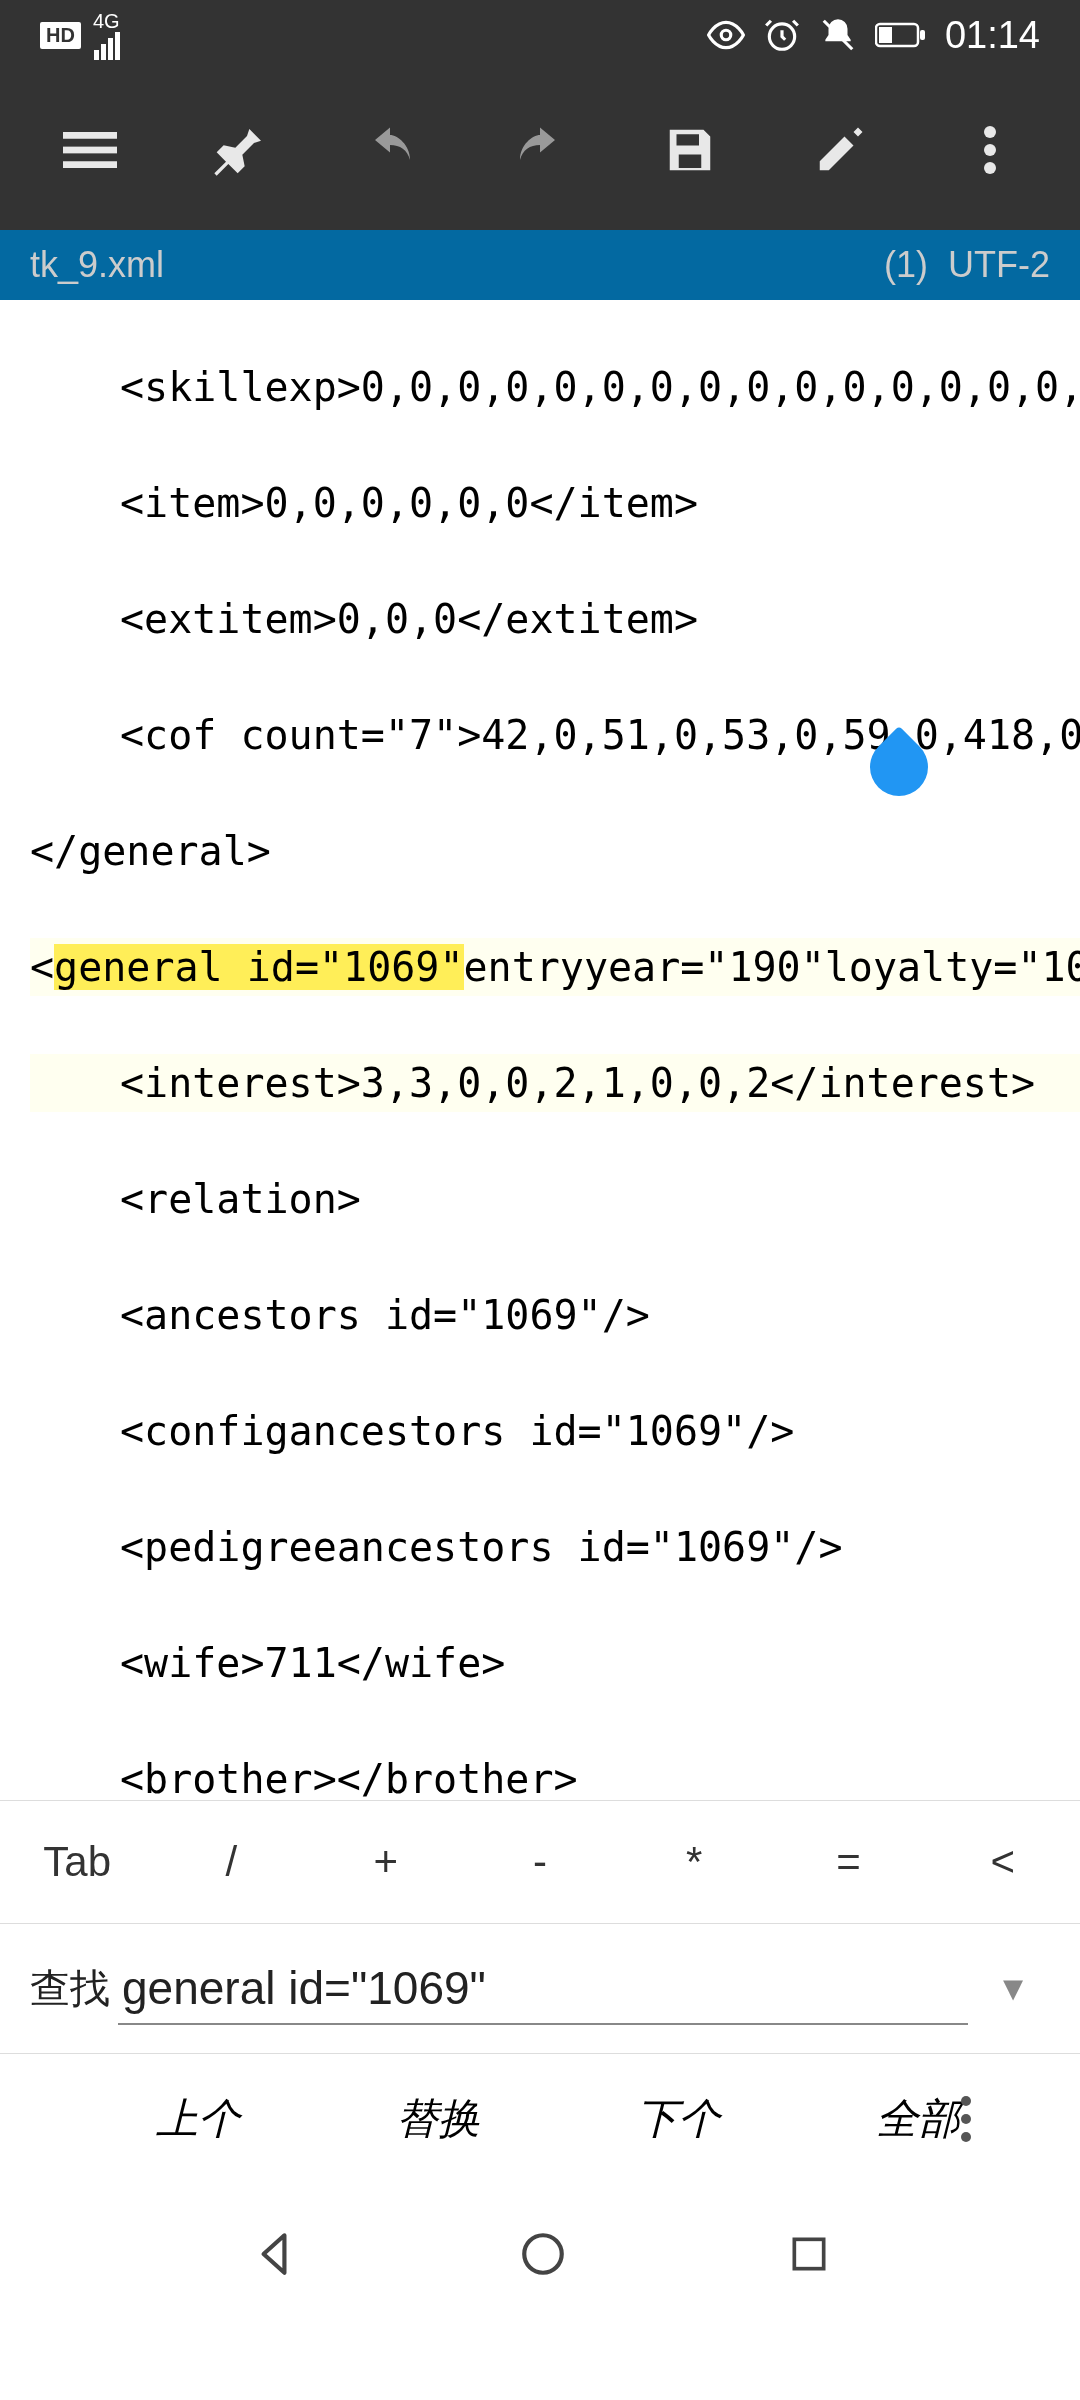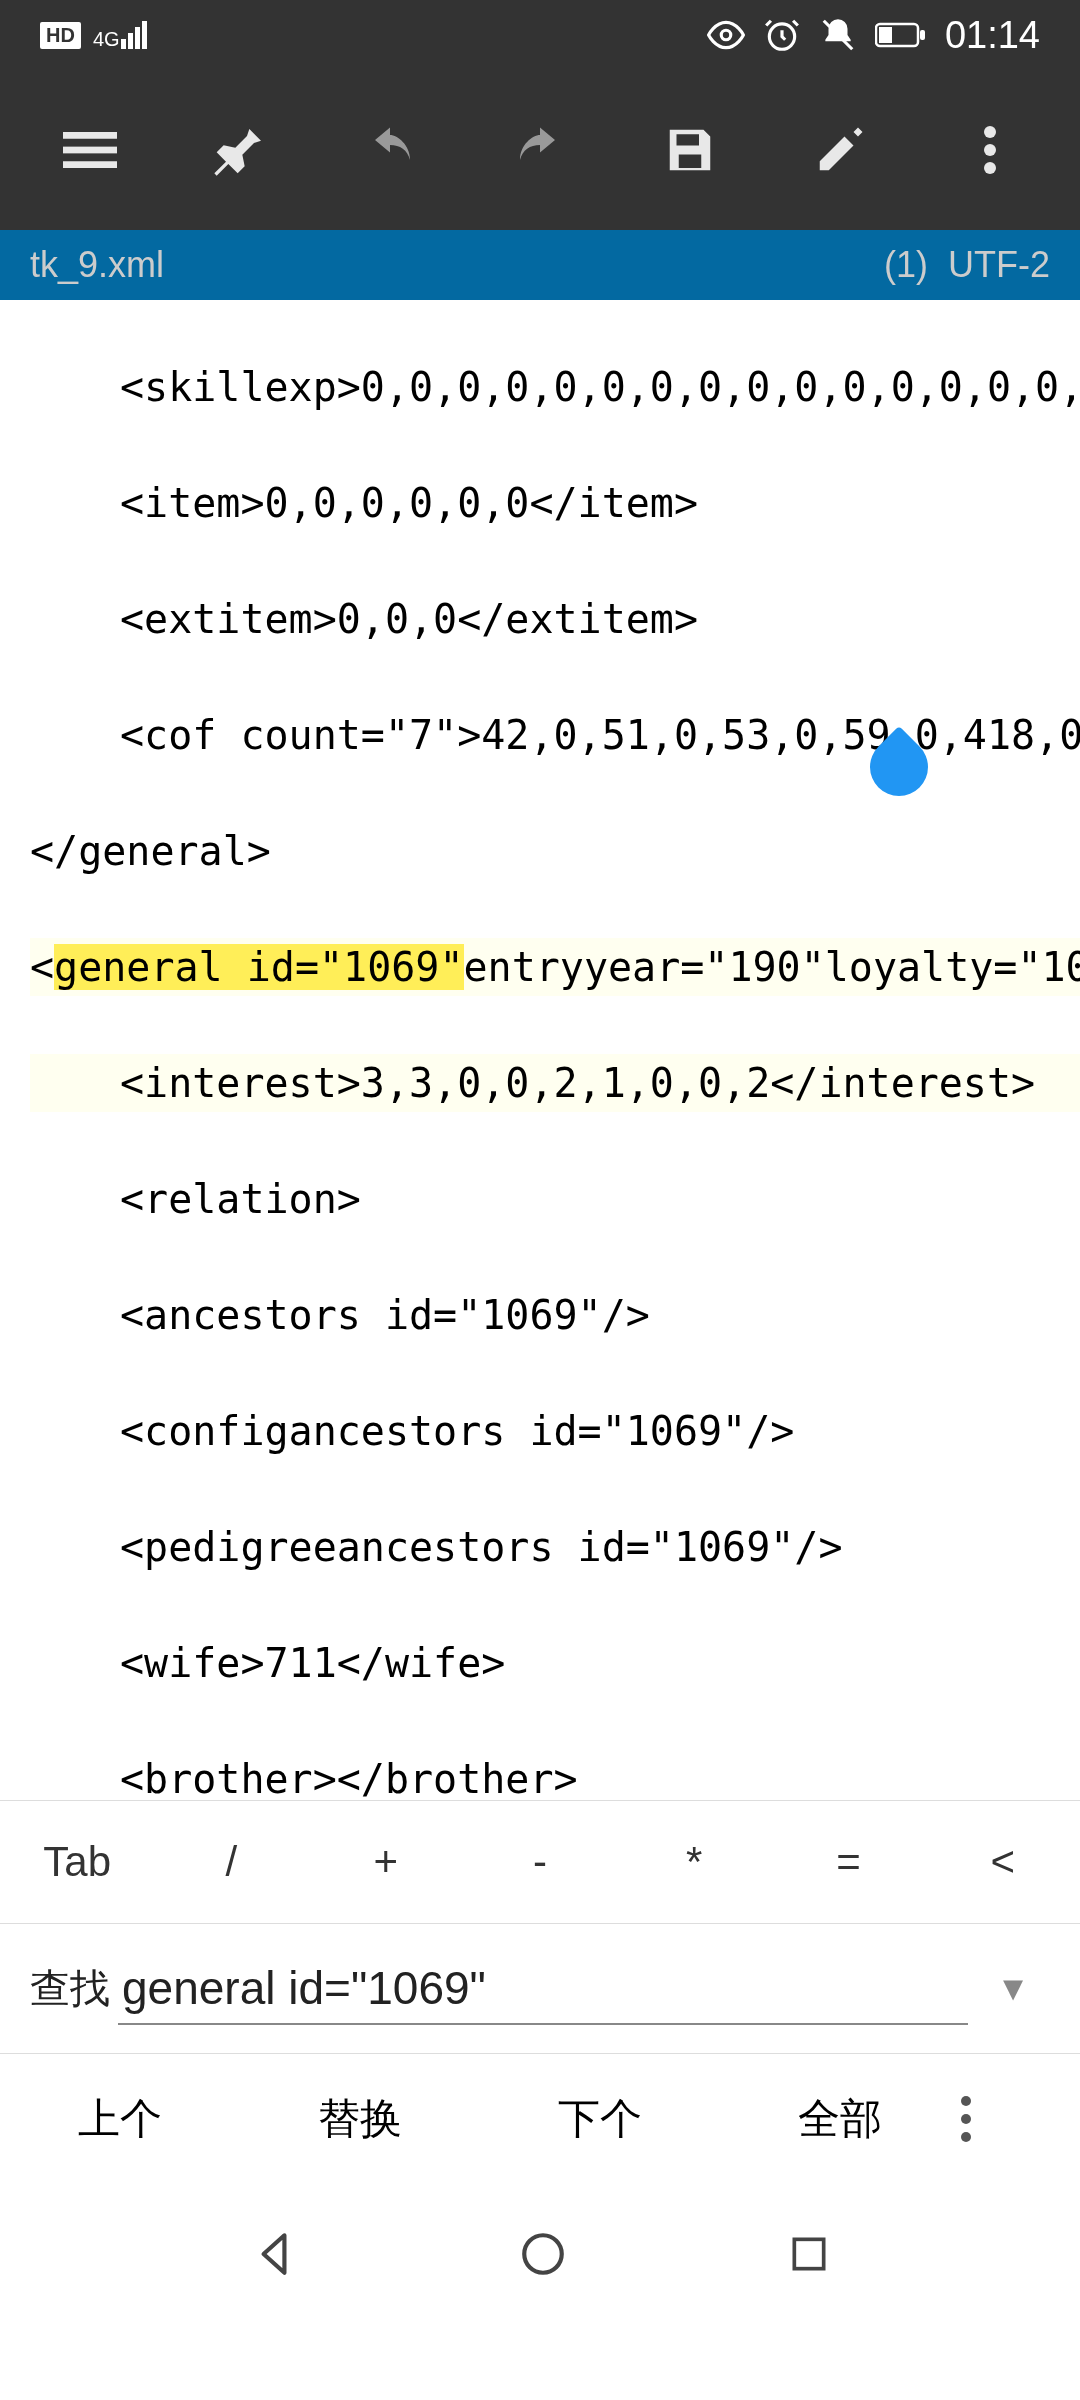--- a/index.html
+++ b/index.html
@@ -24,21 +24,21 @@
 .status-left { display: flex; align-items: center; gap: 12px; }
 .status-right { display: flex; align-items: center; gap: 18px; }
 .hd-badge {
   background: #fff;
   color: #333;
   font-size: 20px;
   font-weight: bold;
   padding: 2px 6px;
   border-radius: 2px;
 }
-.signal-4g { font-size: 24px; display: flex; align-items: flex-end; gap: 1px; }
+.signal-4g { font-size: 24px; display: flex; align-items: flex-end; gap: 1px; flex-direction: column; }
 .signal-bars { display: inline-flex; align-items: flex-end; gap: 2px; }
 .signal-bars span { width: 5px; background: #fff; display: inline-block; }
 .signal-bars span:nth-child(1){height:10px} 
 .signal-bars span:nth-child(2){height:16px}
 .signal-bars span:nth-child(3){height:22px}
 .signal-bars span:nth-child(4){height:28px}
 .toolbar {
   height: 160px;
   background: #333333;
   display: flex;
@@ -129,23 +129,24 @@
 }
 .search-dropdown { font-size: 34px; color: #888; padding: 0 20px; cursor:pointer; }
 .action-row {
   height: 130px;
   display: flex;
   align-items: center;
   font-size: 42px;
 }
 .action-row > div {
   flex: 1;
-  text-align: center;
+  text-align: right;
   cursor: pointer;
   color: #000;
+  font-style: italic;
 }
 .action-row .disabled { color: #000000; }
 .action-row .more { flex: 0.5; color: #555; }
 .nav-bar {
   height: 140px;
   display: flex;
   align-items: center;
   justify-content: space-around;
   padding: 0 140px;
 }

